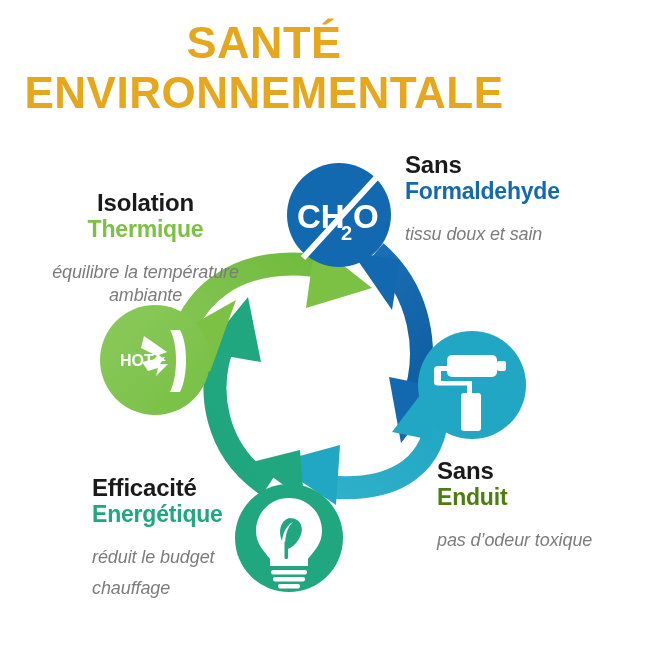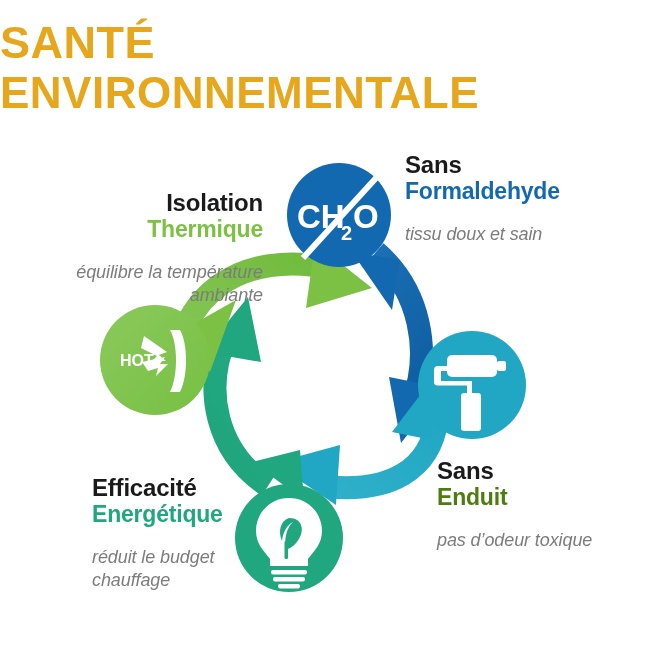--- a/index.html
+++ b/index.html
@@ -23,21 +23,21 @@
     width: 645px;
     height: 645px;
   }
 
   
   .title-block {
     position: absolute;
     top: 18px;
     left: 0;
     width: 528px;
-    text-align: left;
+    text-align: center;
     line-height: 1.12;
   }
   .title-line {
     display: block;
     font-family: "Liberation Sans", sans-serif;
     font-weight: bold;
     font-size: 45px;
     letter-spacing: 0.5px;
     color: #E7A71D;
   }
@@ -63,21 +63,21 @@
   .callout .lbl-3 {
     display: block;
     font-style: italic;
     font-size: 18px;
     color: #7c7c7c;
     line-height: 1.28;
     margin-top: 18px;
     letter-spacing: -0.1px;
   }
 
-  #callout-isolation { top: 190px; left: 28px; width: 235px; text-align: right; }
+  #callout-isolation { top: 190px; left: 28px; width: 235px; text-align: center; }
   #callout-formaldehyde { top: 152px; left: 405px; width: 230px; text-align: left; }
   #callout-enduit { top: 458px; left: 437px; width: 205px; text-align: left; }
   #callout-efficacite { top: 475px; left: 92px; width: 200px; text-align: left; }
 
   .svg-layer {
     position: absolute;
     top: 0; left: 0;
     width: 645px;
     height: 645px;
   }
@@ -235,16 +235,16 @@
   <div class="callout" id="callout-enduit">
     <span class="lbl-1">Sans</span>
     <span class="lbl-2" style="color:#4d7c0f">Enduit</span>
     <span class="lbl-3">pas d’odeur toxique</span>
   </div>
 
   <div class="callout" id="callout-efficacite">
     <span class="lbl-1">Efficacité</span>
     <span class="lbl-2" style="color:#21A780">Energétique</span>
     <span class="lbl-3">réduit le budget</span>
-    <span class="lbl-3" style="margin-top:0">chauffage</span>
+    <span class="lbl-3" style="margin-top:8px">chauffage</span>
   </div>
 
 </div>
 
 </body></html>

